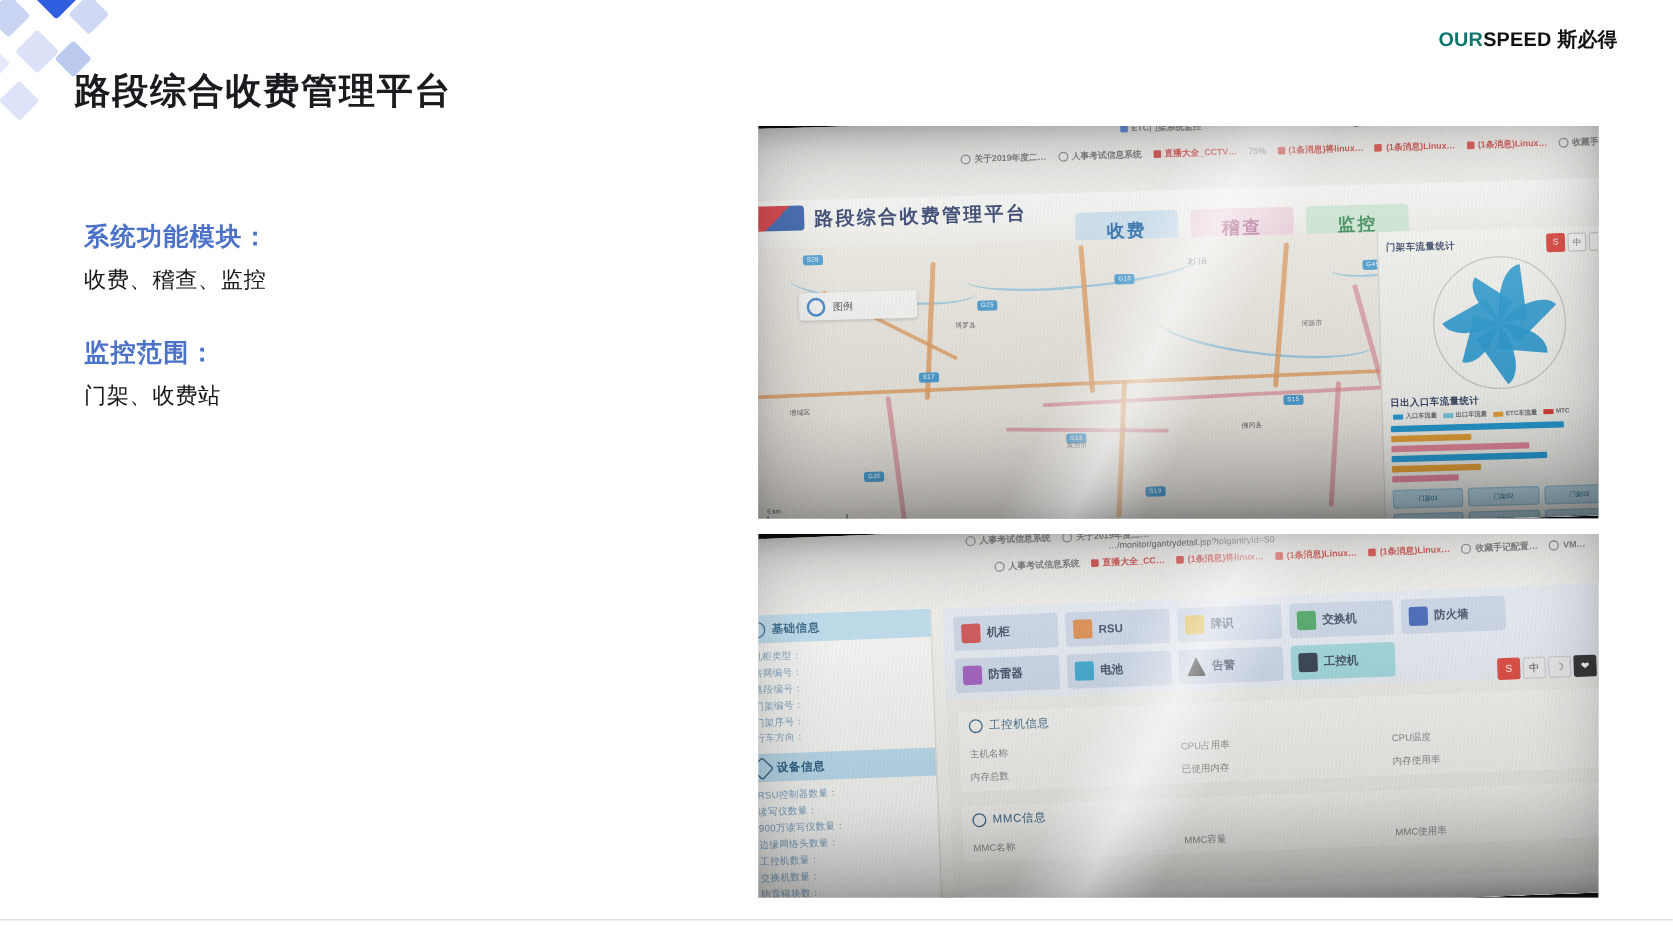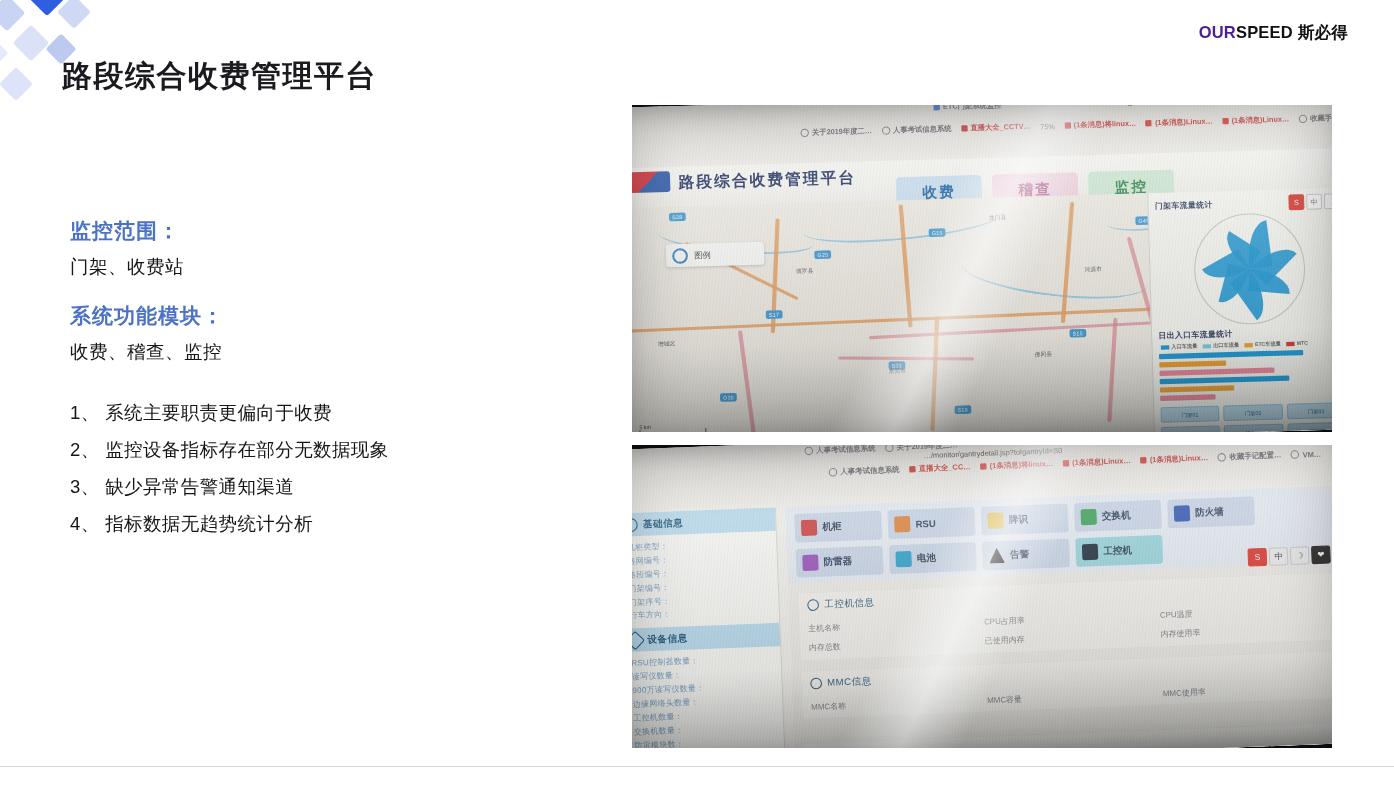--- a/index.html
+++ b/index.html
@@ -15,21 +15,21 @@
   
   .deco{position:absolute;left:-12px;top:-14px;width:130px;height:128px;overflow:hidden;}
   .dia{position:absolute;transform:rotate(45deg);border-radius:3px;}
 
   
   .logo{
     position:absolute;right:46px;top:22px;
     font-size:16.5px;font-weight:bold;letter-spacing:.2px;
     white-space:nowrap;
   }
-  .logo .our{color:#4c1d95;}
+  .logo .our{color:#0f766e;}
   .logo .speed{color:#111111;}
   .logo .cn{color:#111111;margin-left:5px;}
 
   
   .page-title{
     position:absolute;left:62px;top:36px;
     font-size:30px;font-weight:bold;color:#1b1b1f;
     letter-spacing:1.5px;
     font-family:"DejaVu Sans","Liberation Sans",sans-serif;
   }
@@ -246,37 +246,31 @@
   </div>
 
   <div class="logo">
     <span class="our">OUR</span><span class="speed">SPEED</span><span class="cn">斯必得</span>
   </div>
 
   <h1 class="page-title">路段综合收费管理平台</h1>
 
   <div class="left-col">
 
+    <div class="sec">
+      <div class="sec-head">系统功能模块：</div>
+      <p class="sec-body">收费、稽查、监控</p>
+    </div>
+
     <div class="sec" style="margin-top:34px;">
       <div class="sec-head">监控范围：</div>
       <p class="sec-body">门架、收费站</p>
     </div>
 
-    <div class="sec">
-      <div class="sec-head">系统功能模块：</div>
-      <p class="sec-body">收费、稽查、监控</p>
-    </div>
-
     <div class="sec" style="margin-top:34px;">
-      <ul class="issues">
-        <li>1、 系统主要职责更偏向于收费</li>
-        <li>2、 监控设备指标存在部分无数据现象</li>
-        <li>3、 缺少异常告警通知渠道</li>
-        <li>4、 指标数据无趋势统计分析</li>
-      </ul>
     </div>
   </div>
 
   <div class="photo photo-1">
     <div class="screen">
 
       <div class="chrome">
         <div class="tabrow">
           <span style="margin-left:300px;">
               <i class="favi blue"></i>

